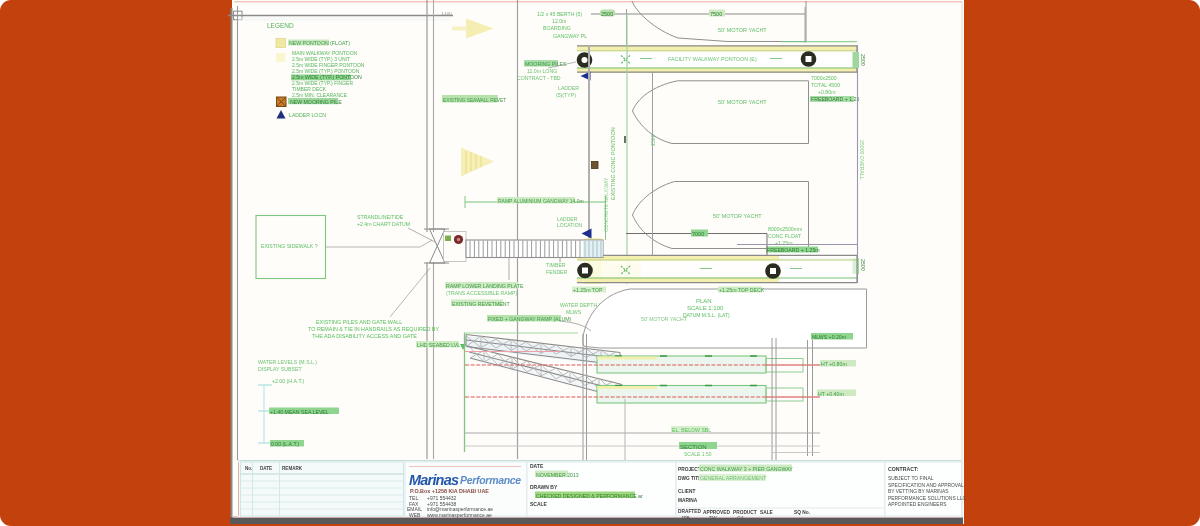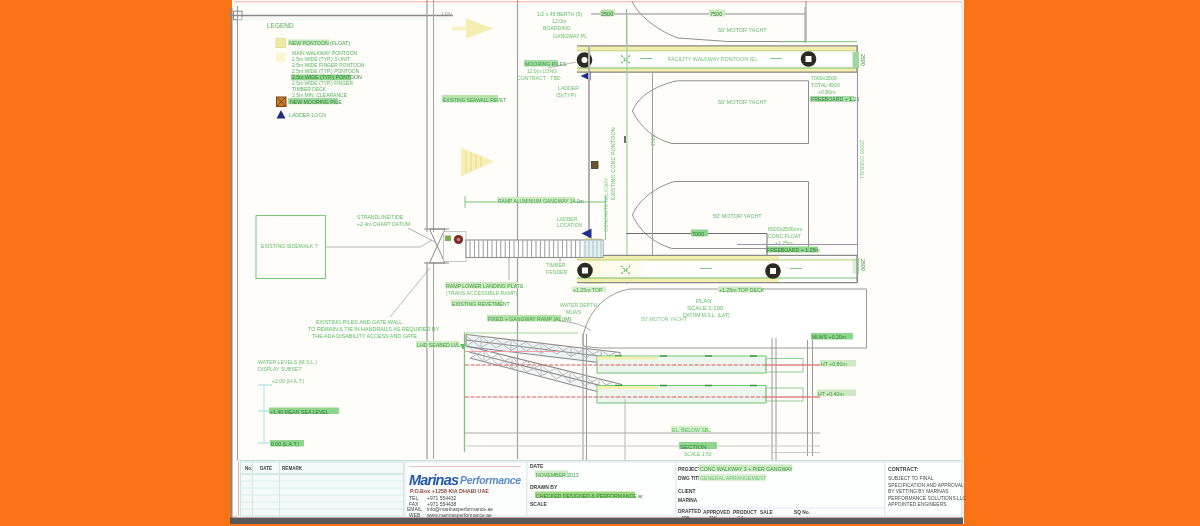--- a/index.html
+++ b/index.html
@@ -1,16 +1,16 @@
 <!DOCTYPE html>
 <html><head>
 <meta charset="utf-8">
 <style>
   html,body{margin:0;padding:0;background:#ffffff;}
-  #page{width:1200px;height:526px;position:relative;background:#f97316;overflow:hidden;}
+  #page{width:1200px;height:526px;position:relative;background:#c2410c;overflow:hidden;border-radius:11px;}
   svg{position:absolute;top:0;left:0;}
   .blurwrap{filter:blur(0.6px);}
   text{font-family:"Liberation Sans", sans-serif;}
 </style>
 </head>
 <body>
 <div id="page">
 <div class="blurwrap">
 <svg width="1200" height="526" viewBox="0 0 1200 526">
 

